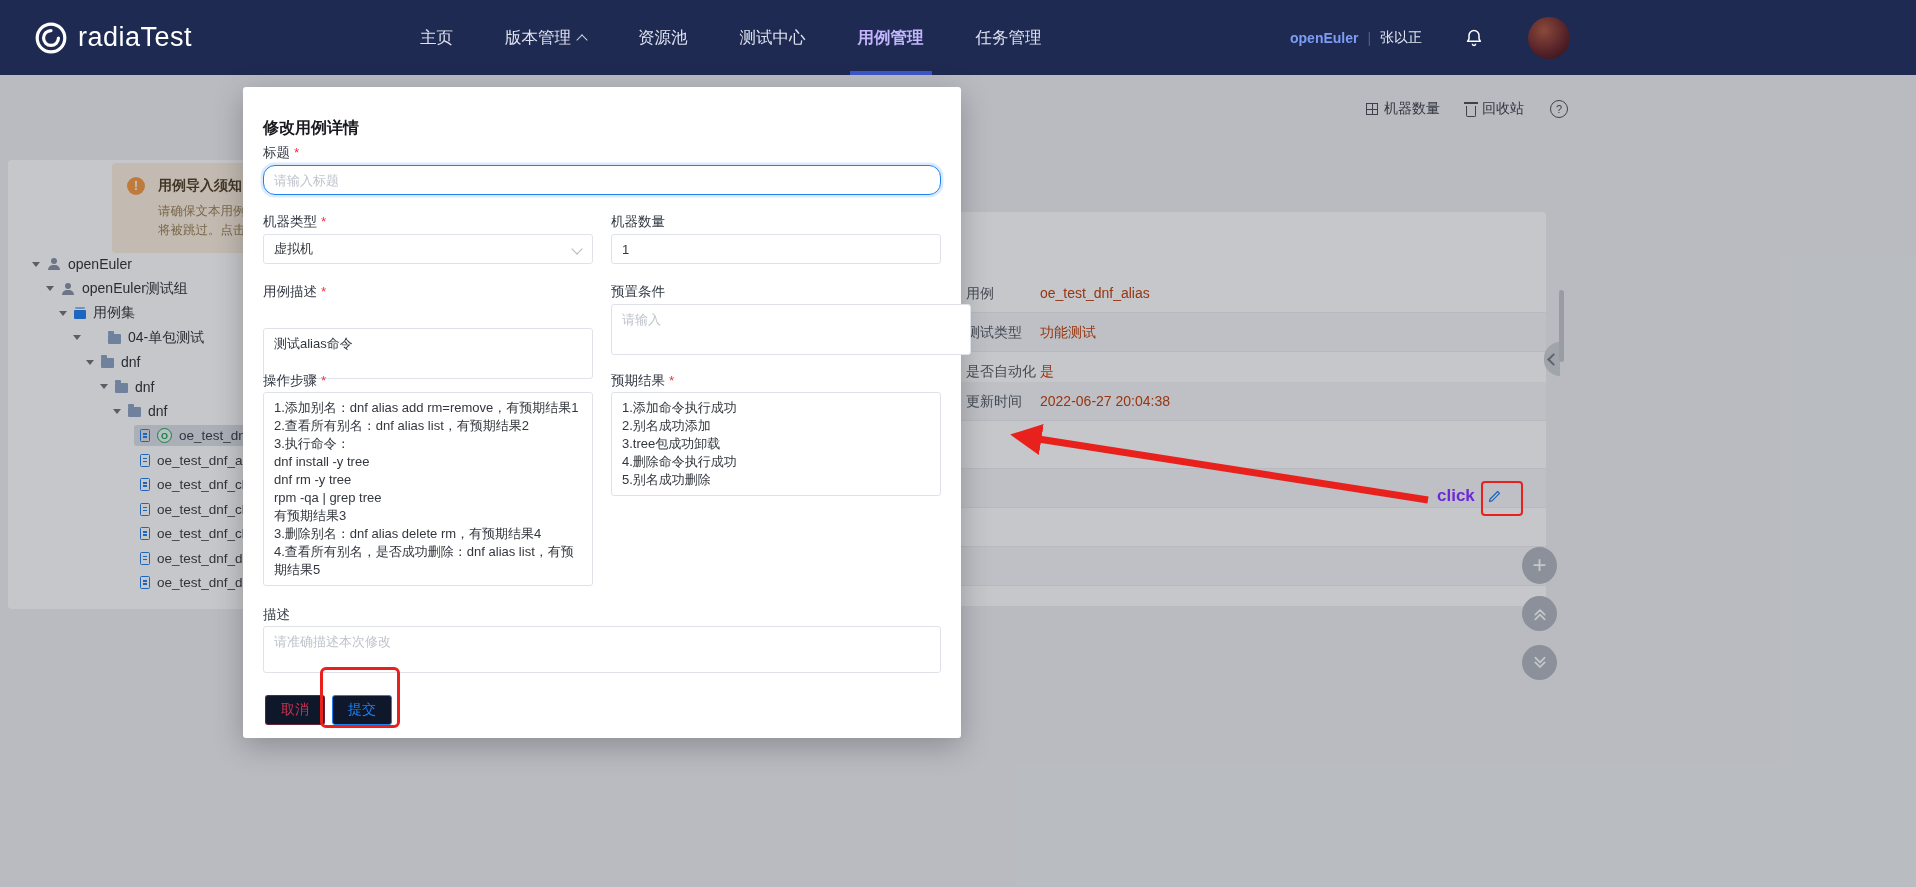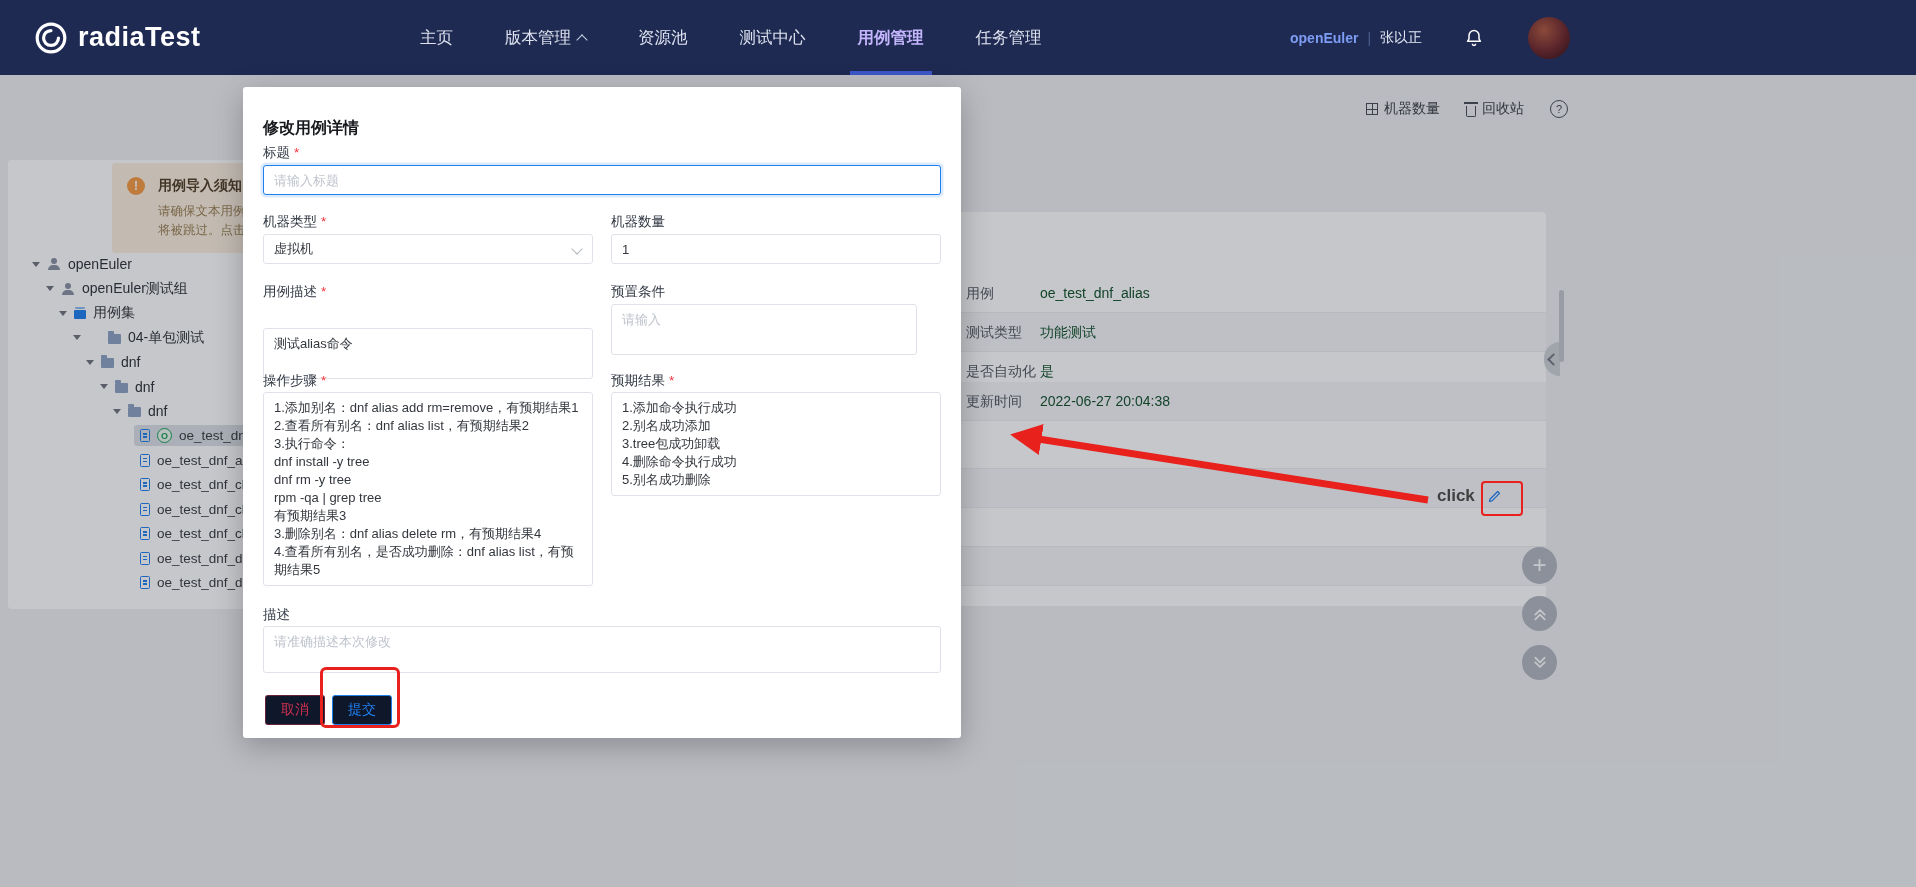--- a/index.html
+++ b/index.html
@@ -2,21 +2,21 @@
 <html><head>
 <meta charset="utf-8">
 <style>
   html,body{margin:0;padding:0;background:#dfe1e6;}
   .screen{position:relative;width:1916px;height:887px;overflow:hidden;background:#eef0f3;
           font-family:"Liberation Sans","DejaVu Sans",sans-serif;font-size:14px;}
 
   
   .topbar{position:absolute;left:0;top:0;width:100%;height:75px;background:#1e2a52;z-index:5;}
   .brand{position:absolute;left:34px;top:0;height:75px;display:flex;align-items:center;gap:10px;}
-  .brand-text{color:#ffffff;font-size:27px;font-weight:700;letter-spacing:.5px;}
+  .brand-text{color:#ffffff;font-size:27px;font-weight:400;letter-spacing:.5px;}
   .main-nav{position:absolute;left:420px;top:0;height:75px;display:flex;gap:52px;}
   .nav-item{display:flex;align-items:center;color:#dfe3f0;font-size:16.5px;position:relative;cursor:pointer;}
   .nav-item.active{color:#c4b5fd;font-weight:700;}
   .nav-item.active::after{content:"";position:absolute;left:-8px;right:-8px;bottom:0;height:4px;background:#3d57c9;}
   .chev-up{width:7px;height:7px;border-top:1.8px solid #cdd3e3;border-right:1.8px solid #cdd3e3;
            transform:rotate(-45deg);margin-left:7px;margin-top:4px;display:inline-block;}
   .user-area{position:absolute;left:1290px;top:0;height:75px;display:flex;align-items:center;font-size:14px;}
   .org{color:#7d9cf3;font-weight:700;}
   .udiv{color:#4d5d8d;margin:0 9px;}
   .uname{color:#e4e8f5;}
@@ -67,21 +67,21 @@
   .ic-file{position:relative;width:10px;height:13px;border:1.3px solid #2080f0;border-radius:1.5px;box-sizing:border-box;flex:none;}
   .ic-file::before{content:"";position:absolute;left:1.5px;top:3px;width:4.5px;height:1.4px;background:#2080f0;box-shadow:0 3px 0 #2080f0;}
   .case-badge{width:15px;height:15px;border-radius:50%;border:1.5px solid #18a058;background:#eaf7ef;color:#18a058;
               font-size:9px;font-weight:700;display:flex;align-items:center;justify-content:center;box-sizing:border-box;flex:none;}
 
   
   .details-panel{position:absolute;left:412px;top:137px;width:1134px;height:394px;background:#ffffff;border-radius:4px;}
   .drow{position:absolute;left:0;width:100%;height:39px;border-bottom:1px solid #ecedf1;box-sizing:border-box;}
   .drow.alt{background:#f5f6f9;}
   .dlabel{position:absolute;left:554px;top:11px;width:90px;color:#555a63;}
-  .dvalue{position:absolute;left:628px;top:11px;color:#14532d;}
+  .dvalue{position:absolute;left:628px;top:11px;color:#c2410c;}
   .edit-btn{position:absolute;left:1068px;top:273px;width:28px;height:23px;display:flex;align-items:center;
             justify-content:center;border-radius:3px;cursor:pointer;}
 
   
   .fab{position:absolute;left:1522px;width:35px;height:35px;border-radius:50%;background:#b2b7c1;color:#fff;
        display:flex;align-items:center;justify-content:center;cursor:pointer;}
   .fab-plus{font-size:24px;font-weight:300;line-height:1;padding-bottom:2px;}
   .collapse-handle{position:absolute;left:1544px;top:267px;width:16px;height:34px;background:#cdd1d7;
                    border-radius:17px 0 0 17px;display:flex;align-items:center;cursor:pointer;}
   .chev-left{width:7px;height:7px;border-left:2px solid #777c85;border-bottom:2px solid #777c85;
@@ -105,21 +105,21 @@
                 border-bottom:1.5px solid #b4b8bf;transform:rotate(45deg);}
   .ta{position:absolute;border:1px solid #dfe2e8;border-radius:3px;font-size:13px;color:#33373d;padding:6px 10px;
       resize:none;line-height:18px;box-sizing:border-box;font-family:inherit;background:#fff;outline:none;}
   .btn{position:absolute;height:30px;padding:0 15px;border-radius:3px;background:#0f172a;font-size:14px;
        display:flex;align-items:center;justify-content:center;box-sizing:border-box;cursor:pointer;}
   .btn-cancel{left:22px;top:608px;border:1px solid rgba(208,48,80,.45);color:#d03050;}
   .btn-submit{left:89px;top:608px;border:1px solid #2080f0;color:#2080f0;}
 
   
   .annot{position:absolute;left:0;top:0;width:100%;height:100%;z-index:50;pointer-events:none;}
-  .click-label{position:absolute;left:1437px;top:486px;color:#404040;font-size:17px;font-weight:600;}
+  .click-label{position:absolute;left:1437px;top:486px;color:#6d28d9;font-size:17px;font-weight:600;}
   .box-submit{position:absolute;left:320px;top:667px;width:74px;height:55px;border:3px solid #e8211d;border-radius:6px;}
   .box-edit{position:absolute;left:1481px;top:481px;width:38px;height:31px;border:2.5px solid #e8211d;border-radius:4px;}
 </style>
 </head>
 <body>
 
 <div class="screen">
 
   <header class="topbar">
     <div class="brand">
@@ -328,36 +328,36 @@
     </div>
     <div class="scroll-thumb"></div>
   </div>
 
   <div class="overlay"></div>
 
   <section class="modal">
     <h2 class="m-title">修改用例详情</h2>
 
     <div class="flabel" style="left:20px;top:57px"><span>标题</span><span class="req"></span></div>
-    <input class="inp focused" style="left: 20px; top: 78px; width: 678px;" type="text" placeholder="请输入标题">
+    <input class="inp focused" style="left: 20px; top: 78px; width: 678px; border-radius: 12px;" type="text" placeholder="请输入标题">
 
     <div class="flabel" style="left:20px;top:126px"><span>机器类型</span><span class="req"></span></div>
     <div class="select-box" style="left:20px;top:147px;width:330px">
       <span>虚拟机</span>
       <span class="select-caret"></span>
     </div>
 
     <div class="flabel" style="left:368px;top:126px"><span>机器数量</span></div>
     <input class="inp" style="left: 368px; top: 147px; width: 330px;" type="text" value="1">
 
     <div class="flabel" style="left:20px;top:196px"><span>用例描述</span><span class="req"></span></div>
     <textarea class="ta" style="left: 20px; top: 217px; width: 330px; height: 51px; margin-top: 24px;">测试alias命令</textarea>
 
     <div class="flabel" style="left:368px;top:196px"><span>预置条件</span></div>
-    <textarea class="ta" style="left: 368px; top: 217px; width: 306px; height: 51px;" placeholder="请输入"></textarea>
+    <textarea class="ta" style="left: 368px; top: 217px; width: 360px; height: 51px;" placeholder="请输入"></textarea>
 
     <div class="flabel" style="left:20px;top:285px"><span>操作步骤</span><span class="req"></span></div>
     <textarea class="ta" style="left: 20px; top: 305px; width: 330px; height: 194px;">1.添加别名：dnf alias add rm=remove，有预期结果1
 2.查看所有别名：dnf alias list，有预期结果2
 3.执行命令：
 dnf install -y tree
 dnf rm -y tree
 rpm -qa | grep tree
 有预期结果3
 3.删除别名：dnf alias delete rm，有预期结果4

